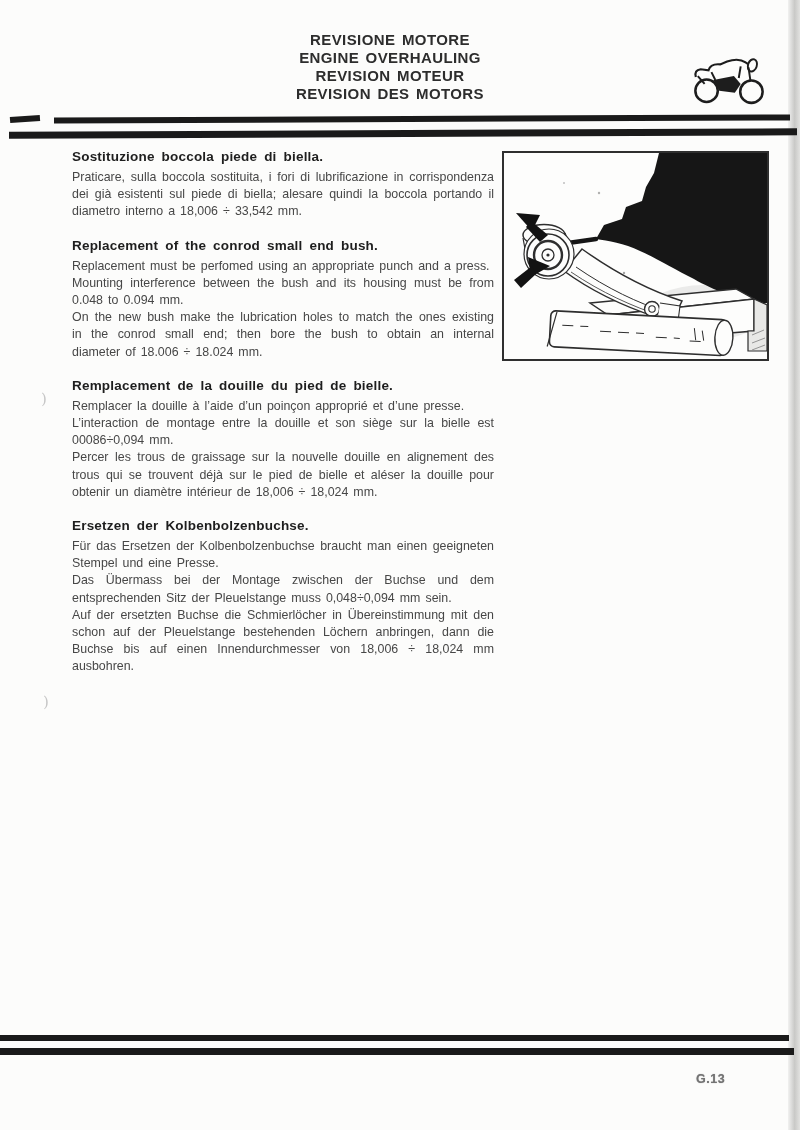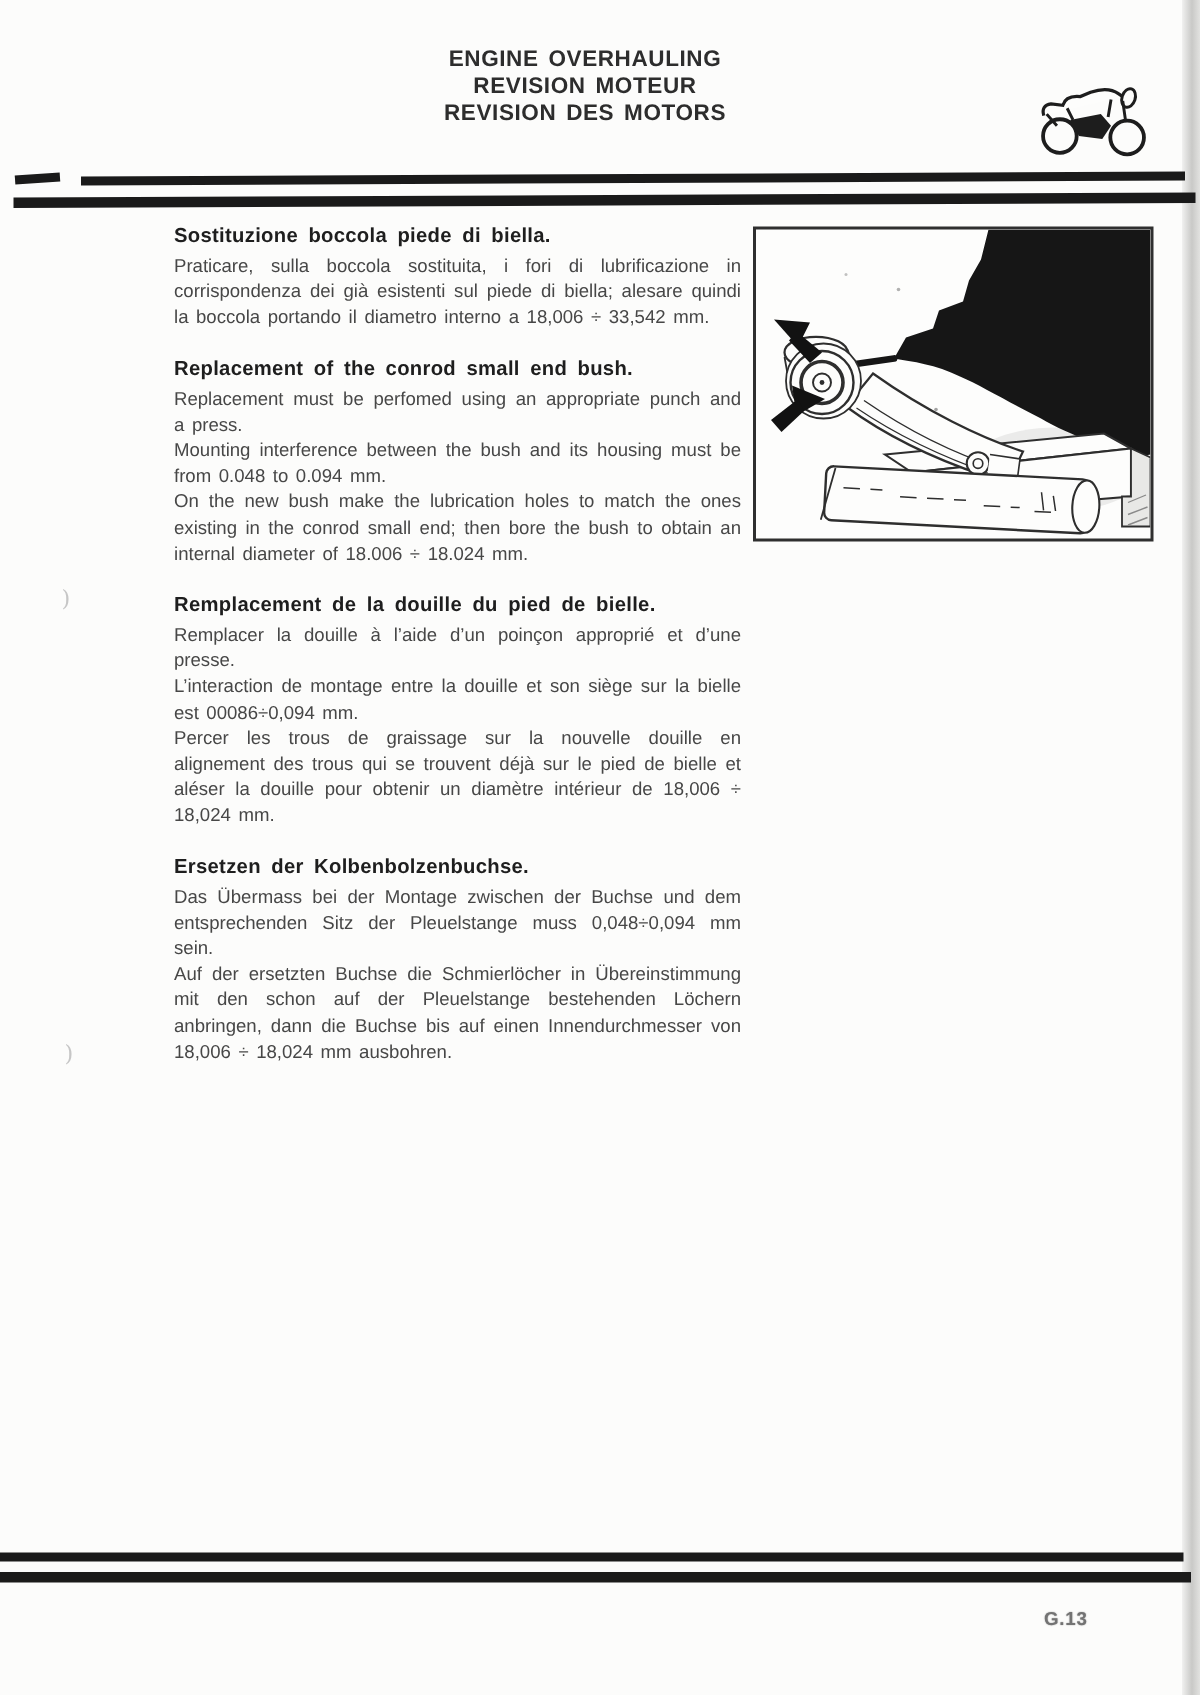--- a/index.html
+++ b/index.html
@@ -32,21 +32,21 @@
   .rule { position:absolute; background:#1a1a1a; }
   .rule-stub   { left:10px;  top:116px;  width:30px;  height:6px; transform:rotate(-4deg); }
   .rule-top-1  { left:54px;  top:116px;  width:736px; height:6px; transform:rotate(-.25deg); }
   .rule-top-2  { left:9px;   top:130px;  width:788px; height:7px; transform:rotate(-.25deg); }
   .rule-bot-1  { left:0;     top:1035px; width:789px; height:6px; }
   .rule-bot-2  { left:0;     top:1048px; width:794px; height:7px; }
   
   .content {
     position:absolute; top:147px; left:72px; width:422px;
   }
-  section { margin-bottom:15px;margin-left:44px; }
+  section { margin-bottom:15px; }
   section h3 {
     font-size:13.5px; font-weight:bold; color:#1e1e1e;
     letter-spacing:.2px; word-spacing:3px; line-height:19px;
     margin-bottom:3px;
   }
   section p {
     font-size:12.4px; line-height:17.2px; text-align:justify;
     word-spacing:1.6px; color:#474747;
   }
   
@@ -69,20 +69,21 @@
   }
 </style>
 </head>
 <body>
 
 <div class="page">
 
   <div class="page-edge"></div>
 
   <div class="header">
+    <div class="header-line">REVISIONE MOTORE</div>
     <div class="header-line">ENGINE OVERHAULING</div>
     <div class="header-line">REVISION MOTEUR</div>
     <div class="header-line">REVISION DES MOTORS</div>
   </div>
 
   <div class="moto">
     <svg width="78" height="58" viewBox="0 0 80 58">
       <circle cx="17" cy="41" r="11.5" fill="none" stroke="#1d1d1d" stroke-width="2.6"></circle>
       <circle cx="63" cy="42" r="11.5" fill="none" stroke="#1d1d1d" stroke-width="2.6"></circle>
       <path d="M6 27 Q4 20 11 19 L19 20 Q21 13 31 14 L38 11 Q50 7 57 12 L60 14" fill="#fdfdfc" stroke="#1d1d1d" stroke-width="2.2"></path>
@@ -108,20 +109,21 @@
       <p>On the new bush make the lubrication holes to match the ones existing in the conrod small end; then bore the bush to obtain an internal diameter of 18.006 ÷ 18.024 mm.</p>
     </section>
     <section>
       <h3>Remplacement de la douille du pied de bielle.</h3>
       <p>Remplacer la douille à l’aide d’un poinçon approprié et d’une presse.</p>
       <p>L’interaction de montage entre la douille et son siège sur la bielle est 00086÷0,094 mm.</p>
       <p>Percer les trous de graissage sur la nouvelle douille en alignement des trous qui se trouvent déjà sur le pied de bielle et aléser la douille pour obtenir un diamètre intérieur de 18,006 ÷ 18,024 mm.</p>
     </section>
     <section>
       <h3>Ersetzen der Kolbenbolzenbuchse.</h3>
+      <p>Für das Ersetzen der Kolbenbolzenbuchse braucht man einen geeigneten Stempel und eine Presse.</p>
       <p>Das Übermass bei der Montage zwischen der Buchse und dem entsprechenden Sitz der Pleuelstange muss 0,048÷0,094 mm sein.</p>
       <p>Auf der ersetzten Buchse die Schmierlöcher in Übereinstimmung mit den schon auf der Pleuelstange bestehenden Löchern anbringen, dann die Buchse bis auf einen Innendurchmesser von 18,006 ÷ 18,024 mm ausbohren.</p>
     </section>
   </main>
 
   <figure class="figure">
     <svg width="263" height="206" viewBox="0 0 263 206">
 
       <g opacity="1">
         <ellipse cx="200" cy="160" rx="60" ry="28" fill="#9a9a9a" opacity=".18"></ellipse>

